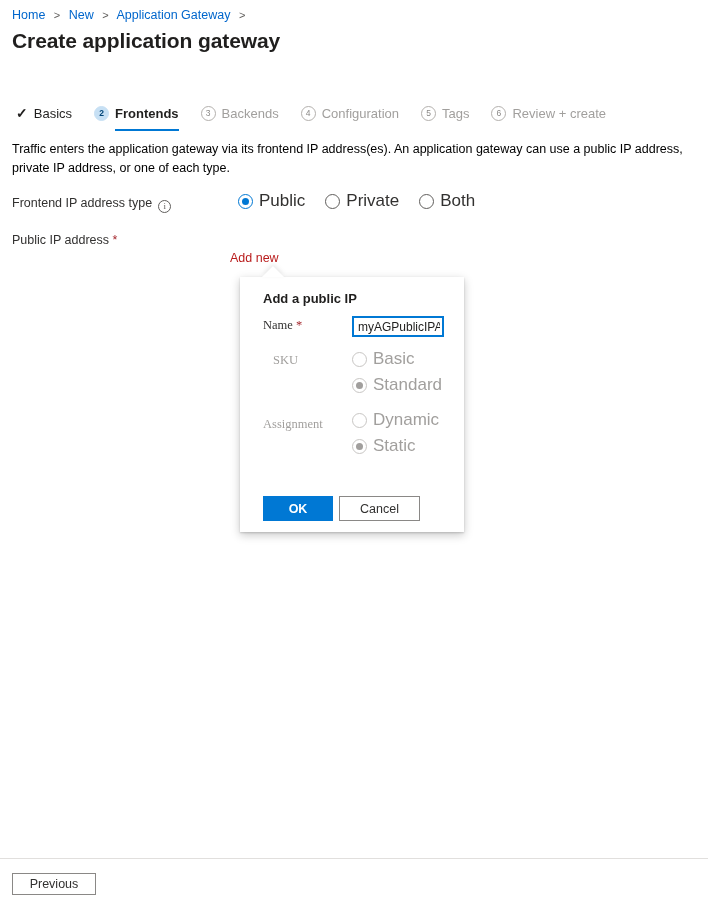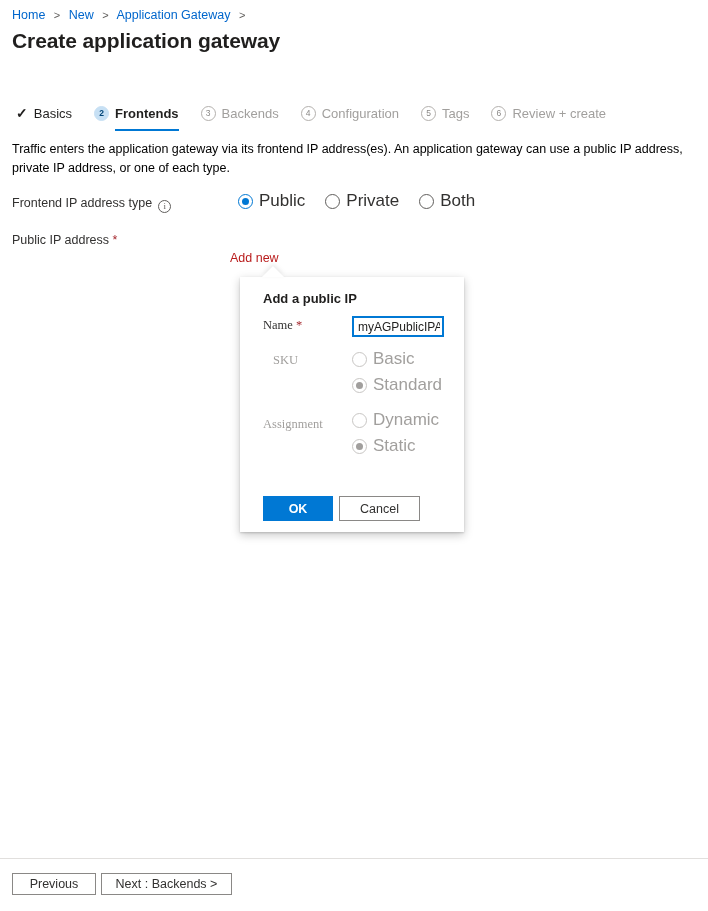--- a/index.html
+++ b/index.html
@@ -427,15 +427,14 @@
         <span class="radio-text">Static</span>
       </div>
     </div>
 
     <div class="btn primary" style="left:23px; top:219px; width:70px;">OK</div>
     <div class="btn" style="left:99px; top:219px; width:81px;">Cancel</div>
   </div>
 
   <div class="footer-divider"></div>
   <div class="footer-btn" style="left:12px; width:84px;">Previous</div>
-  <div class="footer-btn" style="left:101px; width:131px;">Next : Backends &gt;</div>
 
 </div>
 
 </body></html>

